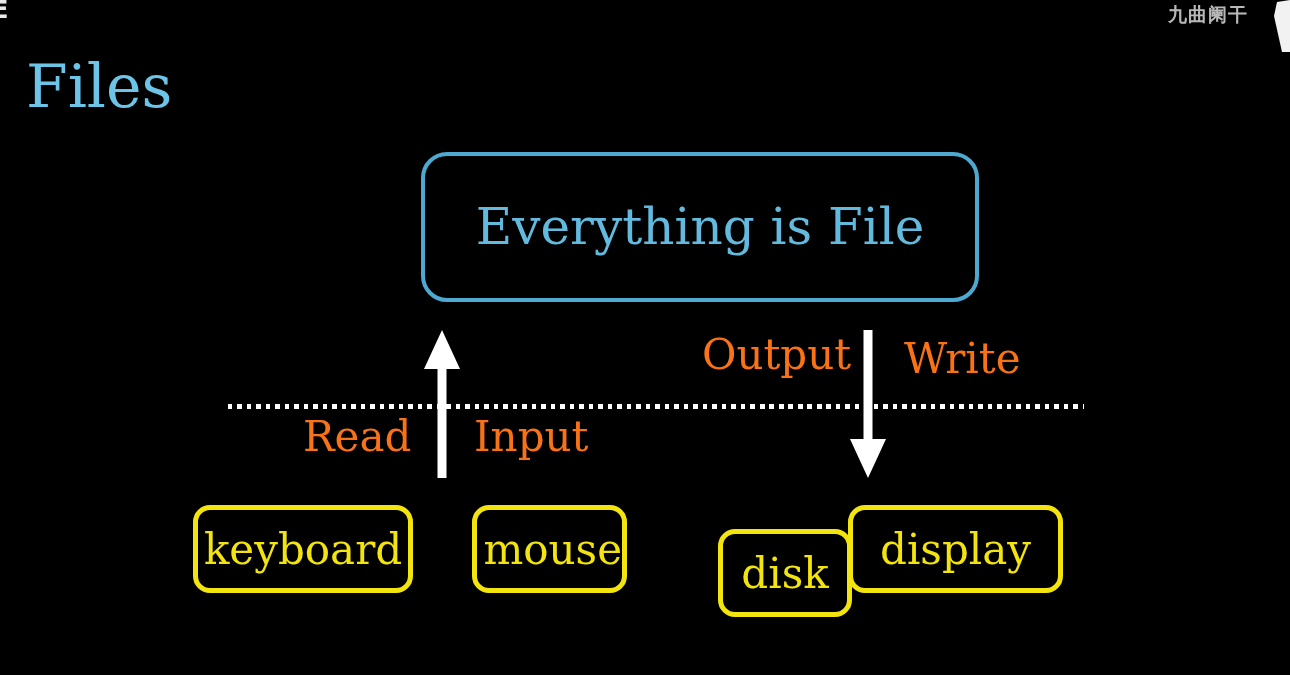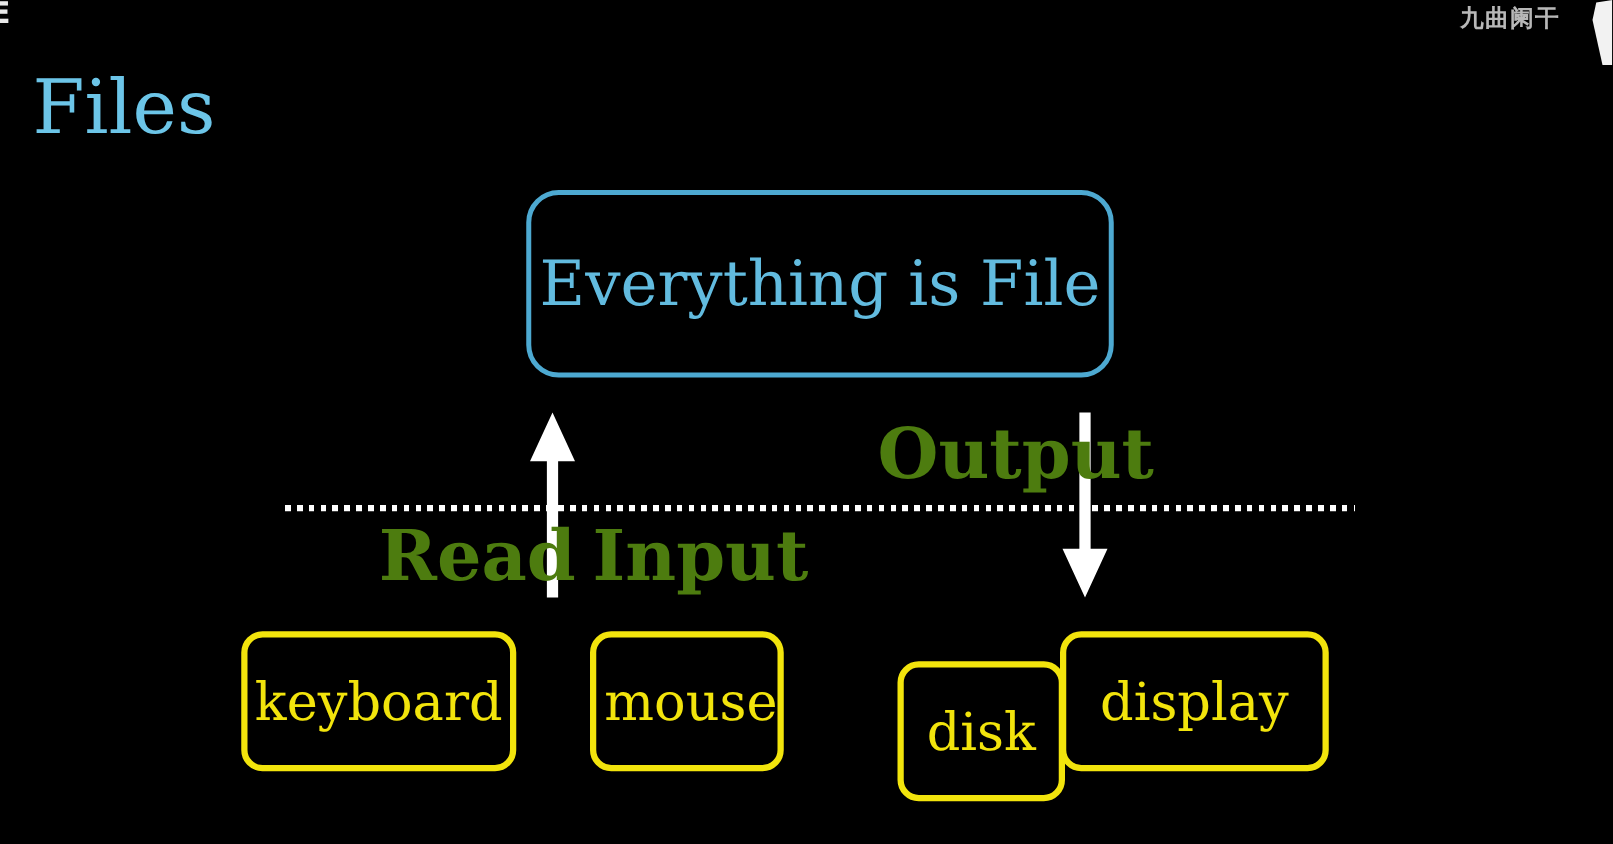--- a/index.html
+++ b/index.html
@@ -50,21 +50,21 @@
     position: absolute;
     left: 1270px;
     top: 0;
   }
 
   
   .main-box {
     position: absolute;
     left: 421px;
     top: 152px;
-    width: 470px;
+    width: 558px;
     height: 150px;
     box-sizing: border-box;
     border: 4px solid #4da9d1;
     border-radius: 26px;
     display: flex;
     align-items: center;
     justify-content: center;
   }
   .main-box-label {
     font-size: 50px;
@@ -82,35 +82,34 @@
     background: repeating-linear-gradient(to right, #ffffff 0 4.5px, transparent 4.5px 9.5px);
   }
 
   .arrow-svg { position: absolute; }
   .up-arrow   { left: 419px; top: 328px; }
   .down-arrow { left: 845px; top: 328px; }
 
   
   .io-label {
     position: absolute;
-    font-size: 56px;
-    color: #4d7c0f;
+    font-size: 42px;
+    color: #f97316;
     white-space: nowrap;
-    font-weight: bold;
   }
   .lbl-read   { left: 303px; top: 412px; }
   .lbl-input  { left: 474px; top: 412px; }
   .lbl-output { left: 702px; top: 330px; }
   .lbl-write  { left: 904px; top: 334px; }
 
   
   .device {
     position: absolute;
     top: 505px;
-    height: 112px;
+    height: 88px;
     box-sizing: border-box;
     border: 5px solid #f2e40c;
     border-radius: 17px;
     display: flex;
     align-items: center;
     justify-content: center;
   }
   .device-label {
     font-size: 42px;
     color: #f2e40c;
@@ -151,20 +150,21 @@
   <svg class="arrow-svg down-arrow" width="46" height="152" viewBox="0 0 46 152">
     <polygon fill="#ffffff" points="18.5,2 27.5,2 27.5,111 41,111 23,150 5,111 18.5,111"></polygon>
   </svg>
 
   <div class="io-label lbl-read">Read</div>
 
   <div class="io-label lbl-input">Input</div>
 
   <div class="io-label lbl-output">Output</div>
 
+  <div class="io-label lbl-write">Write</div>
 
   <div class="device dev-keyboard">
     <span class="device-label">keyboard</span>
   </div>
 
   <div class="device dev-mouse">
     <span class="device-label">mouse</span>
   </div>
 
   <div class="device dev-disk">

